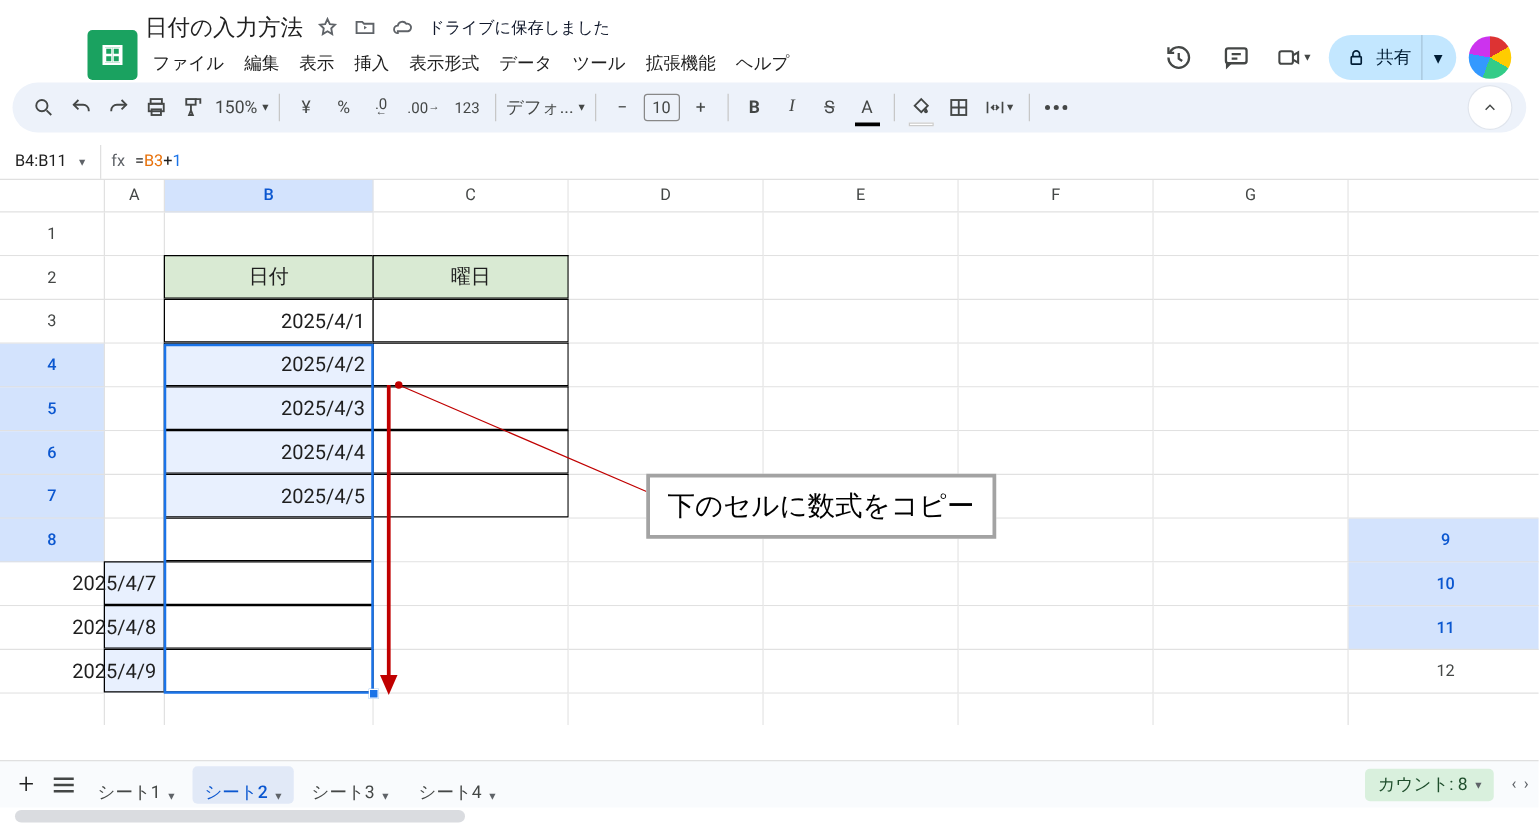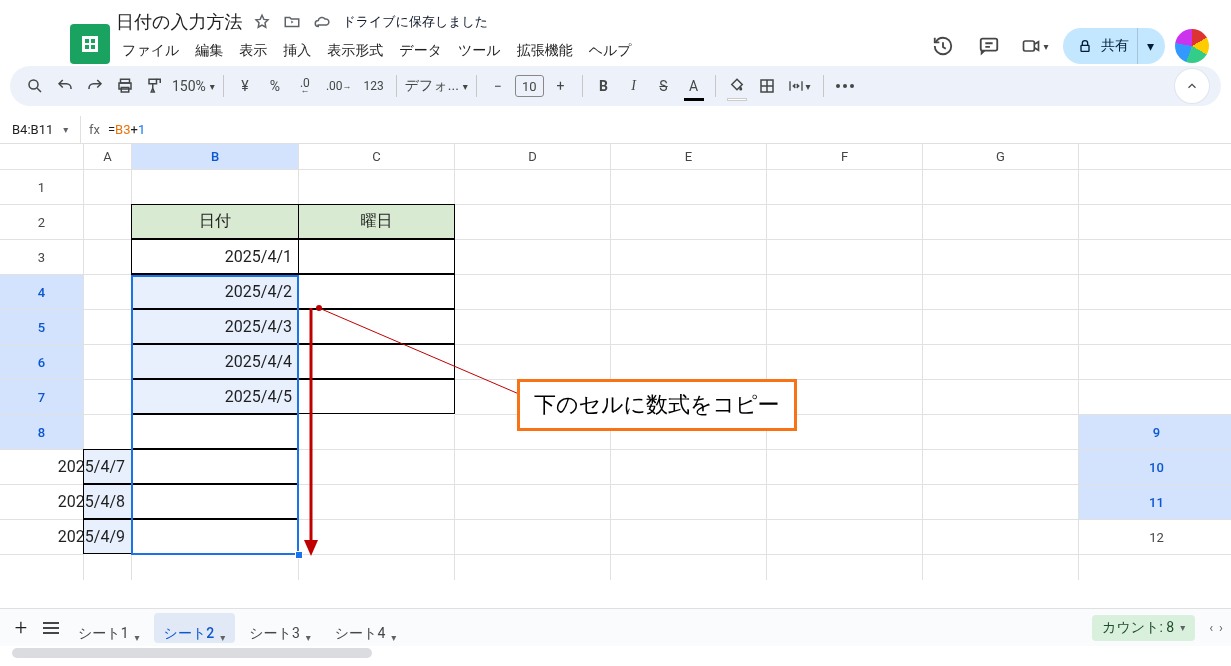--- a/index.html
+++ b/index.html
@@ -87,21 +87,21 @@
   .cell{ height:35px; font-size:15px; padding:0 6px; justify-content:flex-end; background:#fff;}
   .hdr.sel,.rowhdr.sel{background:#d3e3fd;color:#0b57d0;font-weight:500;}
   
   .thead{background:#d9ead3 !important;justify-content:center;border:1px solid #000 !important;margin:-1px 0 0 -1px;font-size:16px;}
   .tcell{background:#fff !important;border:1px solid #000 !important;margin:-1px 0 0 -1px;justify-content:flex-end;font-size:16px;}
   .tcell.empty{ }
   .tcell.selcell{background:#e8f0fe !important;}
   .selbox{position:absolute;border:2px solid #1a73e8;pointer-events:none;}
   .selhandle{position:absolute;width:8px;height:8px;background:#1a73e8;border:1px solid #fff;pointer-events:none;}
   
-  .anno-box{ position:absolute; border:3px solid #f97316; background:#fff; padding:8px 14px; font-size:22px; font-family:"Meiryo",sans-serif; color:#000;}
+  .anno-box{ position:absolute; border:3px solid #a3a3a3; background:#fff; padding:8px 14px; font-size:22px; font-family:"Meiryo",sans-serif; color:#000;}
   .anno-line{position:absolute;}
   
   .tabbar{position:absolute;left:0;right:0;bottom:20px;height:38px;border-top:1px solid #e0e0e0;background:#f9fbfd;display:flex;align-items:center;padding:0 8px;gap:4px;}
   .tabbtn{padding:0 10px;height:30px;display:flex;align-items:flex-end;gap:6px;font-size:14px;color:#444746;border-radius:4px;}
   .tabbtn.active{background:#e1e9f7;color:#0b57d0;font-weight:500;}
   .tcaret{font-size:10px;color:#5f6368;}
   .count-chip{margin-left:auto;background:#d9f0dd;padding:4px 10px;border-radius:4px;font-size:14px;color:#1f4e2c;display:flex;align-items:center;gap:6px;}
   .navarrows{display:flex;gap:6px;color:#5f6368;margin-left:10px;}
   .hscroll{position:absolute;left:12px;bottom:8px;height:10px;width:360px;background:#dadce0;border-radius:5px;}
   svg{display:block;}

